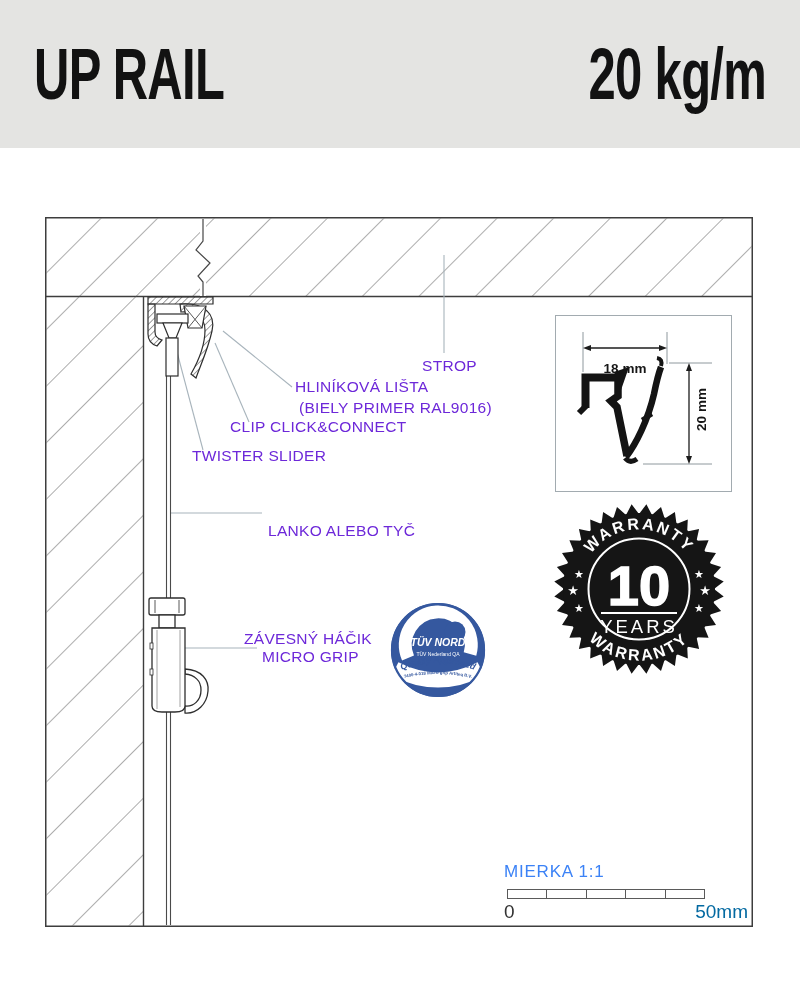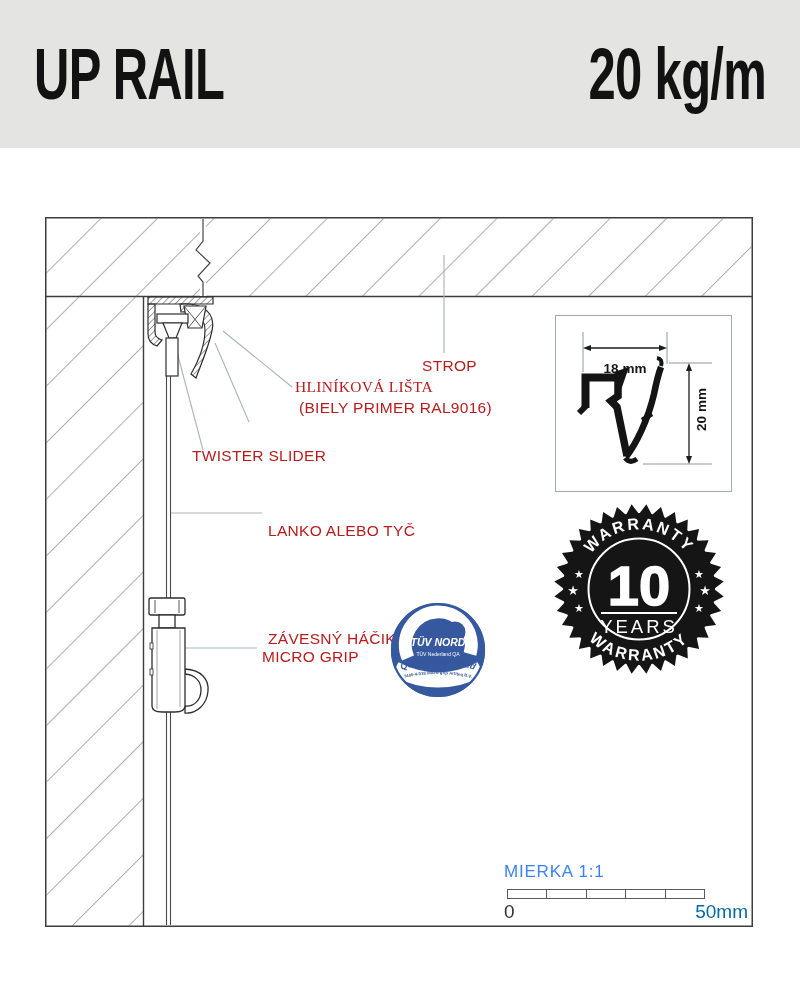--- a/index.html
+++ b/index.html
@@ -7,21 +7,21 @@
         font-family:"Liberation Sans",sans-serif;}
   
   .topbar{position:absolute;left:0;top:0;width:800px;height:148px;background:#e4e4e2;
           display:flex;align-items:center;justify-content:space-between;
           padding:5px 34px;box-sizing:border-box;}
   .title,.capacity{font-size:72px;font-weight:bold;color:#121212;letter-spacing:-1px;line-height:1;}
   .title{transform:scaleX(0.68);transform-origin:left center;}
   .capacity{transform:scaleX(0.68);transform-origin:right center;}
   
   .diagram-svg{position:absolute;left:45px;top:217px;}
-  .lbl{position:absolute;font-size:15.5px;letter-spacing:0.3px;color:#b91c1c;white-space:nowrap;line-height:1.28;}
+  .lbl{position:absolute;font-size:15.5px;letter-spacing:0.3px;color:#6d28d9;white-space:nowrap;line-height:1.28;}
   
   .dimbox{position:absolute;left:555px;top:315px;width:177px;height:177px;background:#fff;
           border:1.5px solid #a2abb0;box-sizing:border-box;}
   .dim-label{position:absolute;font-size:13.5px;font-weight:bold;color:#161616;white-space:nowrap;}
   .dim-w{left:597px;top:329px;width:56px;text-align:center;margin-top:32px;}
   .dim-h{left:678px;top:402px;width:46px;text-align:center;transform:rotate(-90deg);}
   
   .tuv{position:absolute;left:389px;top:601px;width:98px;height:98px;}
   .warranty{position:absolute;left:551px;top:501px;width:176px;height:176px;}
   svg text{font-family:"Liberation Sans",sans-serif;}
@@ -108,25 +108,26 @@
       <path d="M140,452 C157,453 164,463 163,474 C162,487 152,497 140,496 L140,489 C149,490 156,483 156,473 C156,463 149,458 140,457 Z"></path>
       <path d="M107,411 H140 L140,489 Q140,495 130,495 L117,495 Q107,495 107,489 Z"></path>
       <line x1="112" y1="413" x2="112" y2="492" stroke="#8a8a8a" stroke-width="0.8"></line>
       <line x1="135" y1="413" x2="135" y2="490" stroke="#8a8a8a" stroke-width="0.8"></line>
       <rect x="105" y="426" width="3" height="6" stroke-width="0.8"></rect>
       <rect x="105" y="452" width="3" height="6" stroke-width="0.8"></rect>
     </g>
   </svg>
 
   <div class="lbl" style="left:422px;top:356px;">STROP</div>
-  <div class="lbl" style="left:295px;top:377px;font-family:Liberation Serif, serif;">HLINÍKOVÁ LIŠTA</div>
+  <div class="lbl" style="left:295px;top:377px;">HLINÍKOVÁ LIŠTA</div>
   <div class="lbl" style="left:299px;top:398px;">(BIELY PRIMER RAL9016)</div>
+  <div class="lbl" style="left:230px;top:417px;">CLIP CLICK&amp;CONNECT</div>
   <div class="lbl" style="left:192px;top:446px;">TWISTER SLIDER</div>
   <div class="lbl" style="left:268px;top:521px;">LANKO ALEBO TYČ</div>
-  <div class="lbl" style="left:244px;top:629px;margin-left:24px;">ZÁVESNÝ HÁČIK</div>
+  <div class="lbl" style="left:244px;top:629px;">ZÁVESNÝ HÁČIK</div>
   <div class="lbl" style="left:262px;top:647px;">MICRO GRIP</div>
 
   <div class="dimbox">
     <svg width="174" height="174" viewBox="0 0 174 174">
 
       <g stroke="#8e989d" stroke-width="1">
         <line x1="27" y1="16" x2="27" y2="56"></line>
         <line x1="111" y1="16" x2="111" y2="48"></line>
         <line x1="113" y1="47" x2="156" y2="47"></line>
         <line x1="87" y1="148" x2="156" y2="148"></line>

